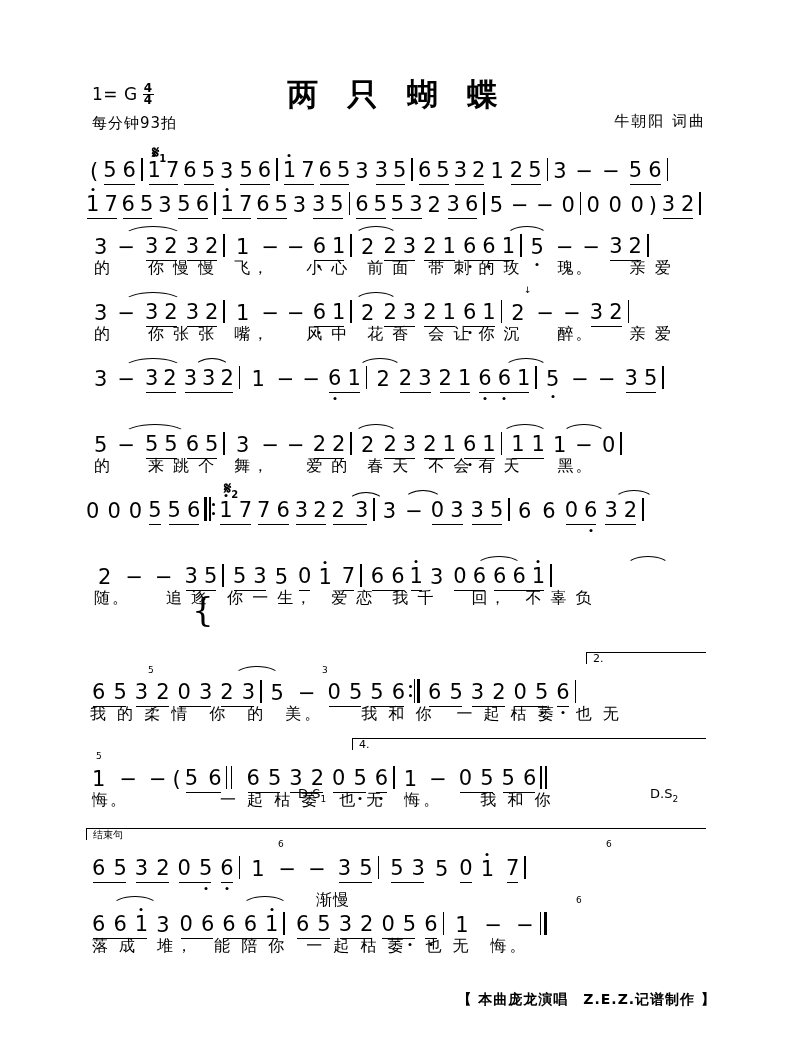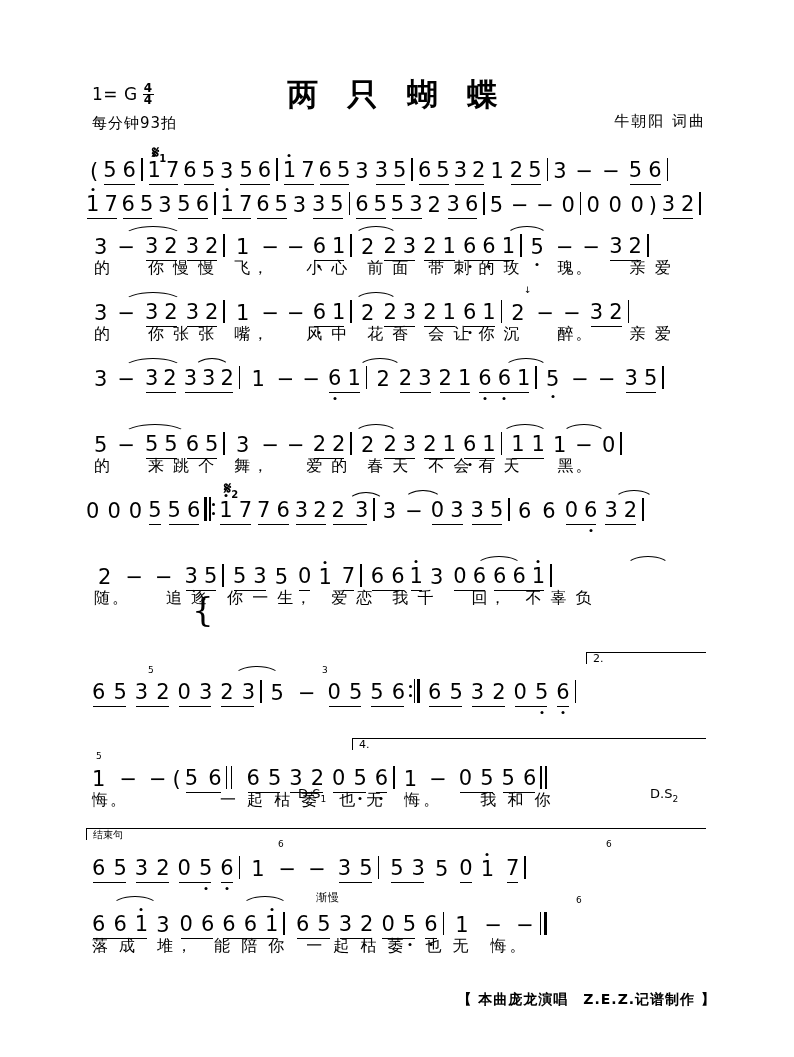--- a/index.html
+++ b/index.html
@@ -262,21 +262,21 @@
   
   .grace {
     position: absolute;
     font-size: 9px;
     line-height: 1;
   }
 
   
   .expr {
     position: absolute;
-    font-size: 11px;
+    font-size: 16px;
     letter-spacing: 1px;
     white-space: nowrap;
     font-family: Liberation Serif, serif;
   }
   .ds {
     position: absolute;
     font-size: 13px;
     white-space: nowrap;
   }
   .ds sub { font-size: 9px; }
@@ -728,20 +728,26 @@
         <span class="sp" style="width:4px"></span>
         <span class="grp u1"><span class="note">6</span><span class="sp" style="width:8px"></span><span class="note">5</span></span>
         <span class="sp" style="width:8px"></span>
         <span class="grp u1"><span class="note">3</span><span class="sp" style="width:8px"></span><span class="note">2</span></span>
         <span class="sp" style="width:8px"></span>
         <span class="grp u1"><span class="note">0</span><span class="sp" style="width:8px"></span><span class="note" style="position:relative">5<span class="dot-lo"></span></span></span>
         <span class="sp" style="width:8px"></span>
         <span class="grp u1"><span class="note" style="position:relative">6<span class="dot-lo"></span></span></span>
         <span class="bar"></span>
       </div>
+      <div class="lyricrow">
+        <span class="sp" style="width:4px"></span>
+        <span style="letter-spacing:3px;">我 的 柔 情　你　的　美。　　我 和 你</span>
+        <span class="sp" style="width:22px"></span>
+        <span style="letter-spacing:3px;">一 起 枯 萎　也 无</span>
+      </div>
     </div>
 
     <div class="system" style="height:80px; margin-top:8px;">
       <div class="volta" style="left:266px; top:0px; width:354px;">
         <span class="vlabel">4.</span>
       </div>
       <div class="noterow" style="height:38px; align-items:flex-end; padding-top:14px;">
         <span class="sp" style="width:6px"></span>
         <span class="grace" style="left:10px; top:14px;">5</span>
         <span class="note">1</span>

